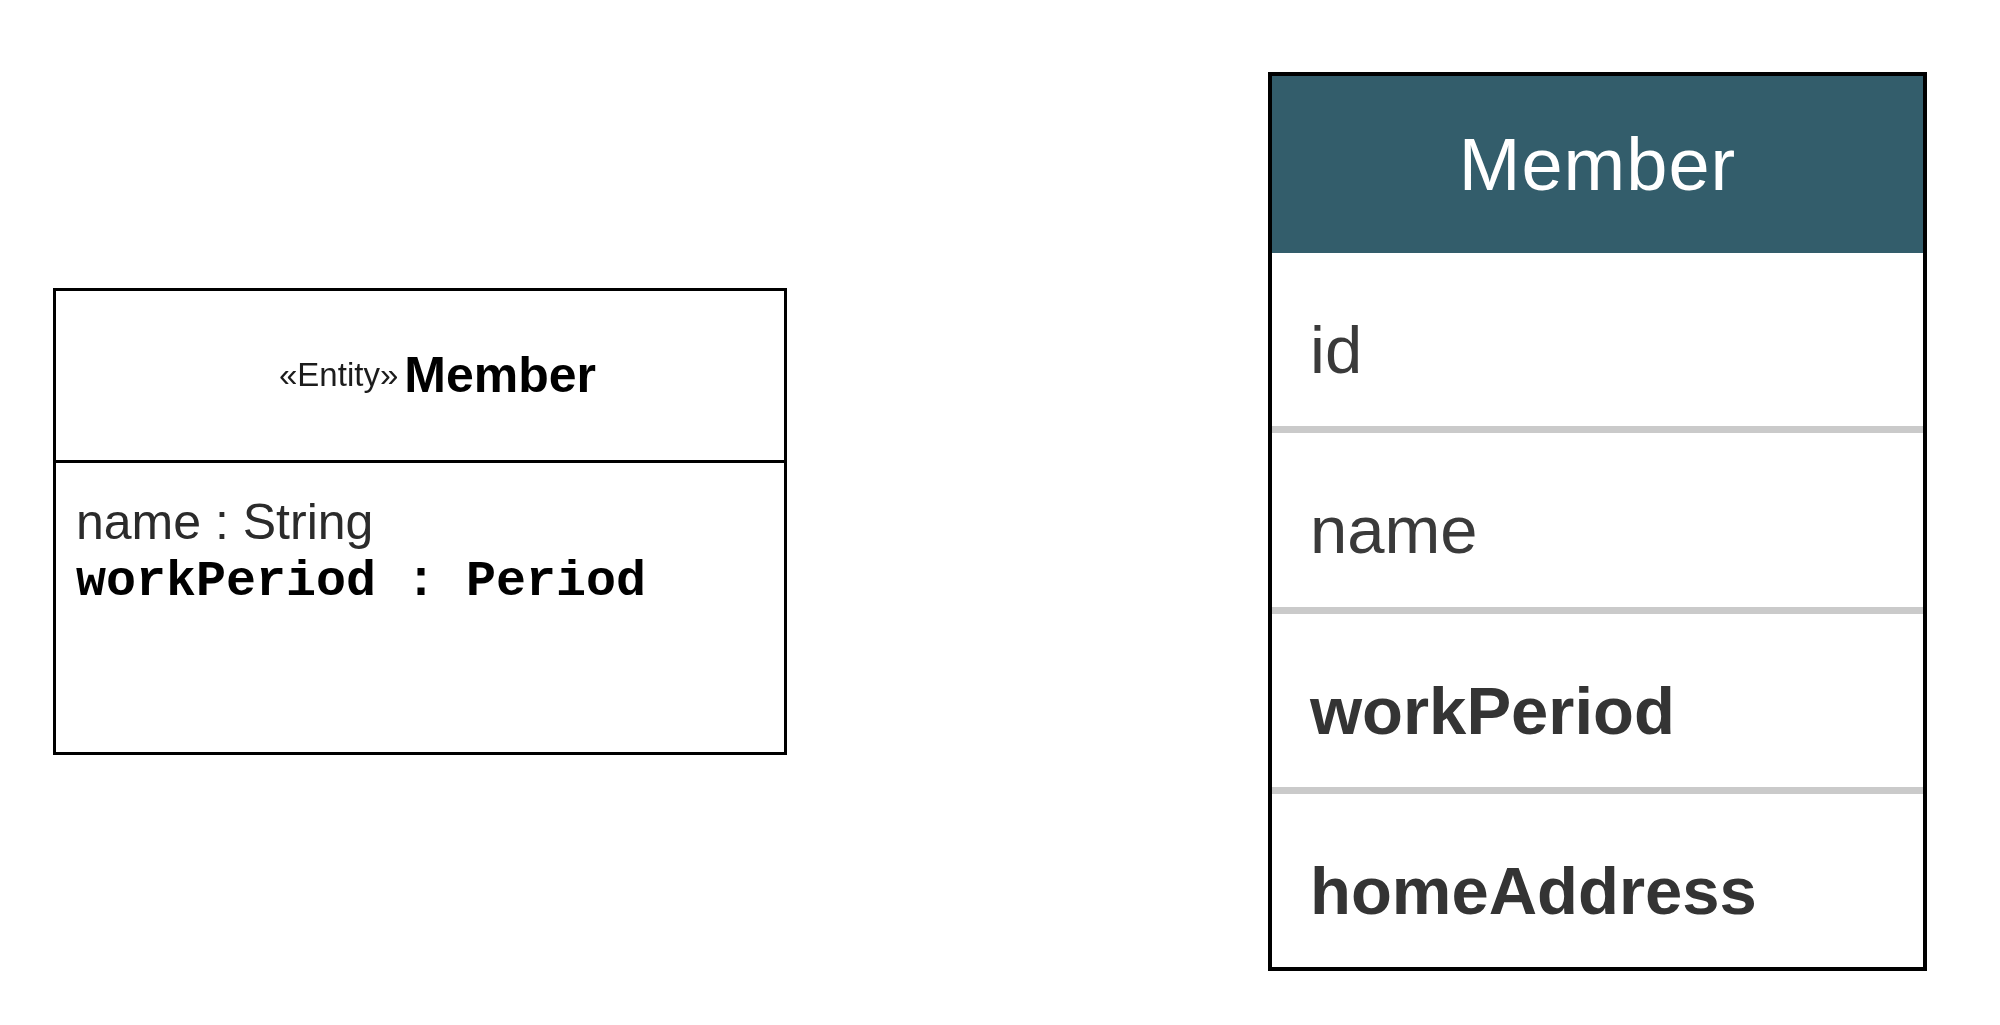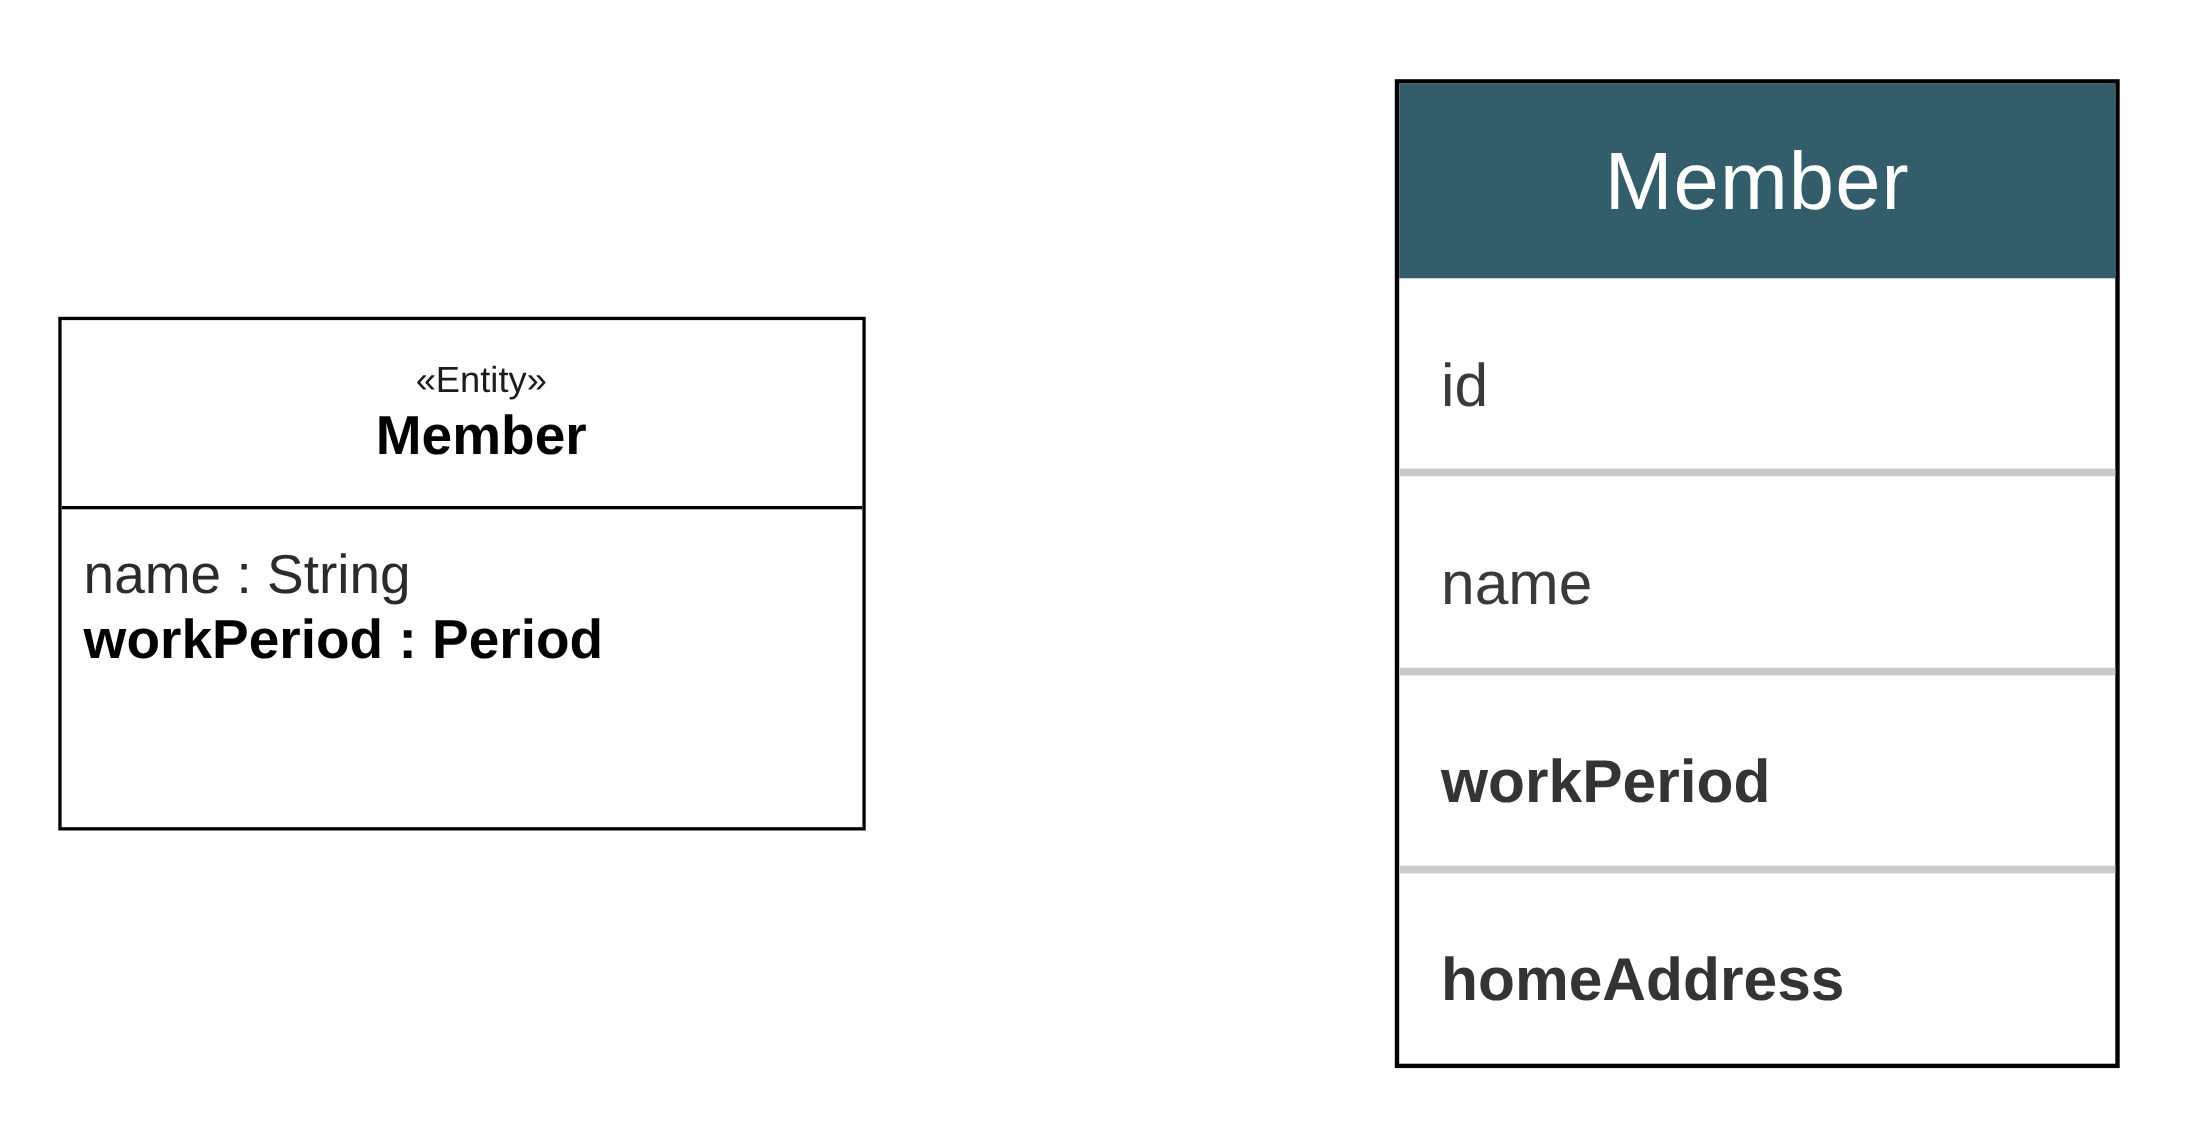--- a/index.html
+++ b/index.html
@@ -23,21 +23,21 @@
     top: 288px;
     width: 734px;
     height: 467px;
     border: 3px solid #000000;
     box-sizing: border-box;
     background: #ffffff;
   }
   .uml-header {
     height: 169px;
     display: flex;
-    flex-direction: column;
+    flex-direction: row;
     align-items: center;
     justify-content: center;
     gap: 6px;
     margin-left: 35px;
   }
   .uml-stereotype {
     font-size: 33px;
     color: #1c1c1c;
     font-weight: 400;
     line-height: 1.1;
@@ -56,20 +56,21 @@
   .uml-attr {
     font-size: 50px;
     line-height: 59px;
     color: #2b2b2b;
     font-weight: 400;
     white-space: nowrap;
   }
   .uml-attr.bold {
     font-weight: 700;
     color: #000000;
+    font-family: Liberation Mono, monospace;
   }
 
   
   .db-table {
     position: absolute;
     left: 1268px;
     top: 72px;
     width: 659px;
     height: 899px;
     border: 4px solid #000000;
@@ -88,21 +89,21 @@
     justify-content: center;
     font-size: 74px;
     font-weight: 400;
     letter-spacing: 1px;
   }
   .db-row {
     flex: 1 1 auto;
     display: flex;
     align-items: center;
     padding-left: 38px;
-    font-size: 55px;
+    font-size: 67px;
     color: #3a3a3a;
     font-weight: 400;
     white-space: nowrap;
     margin-top: 20px;
   }
   .db-row.bold {
     font-weight: 700;
     color: #343434;
   }
   .db-divider {

